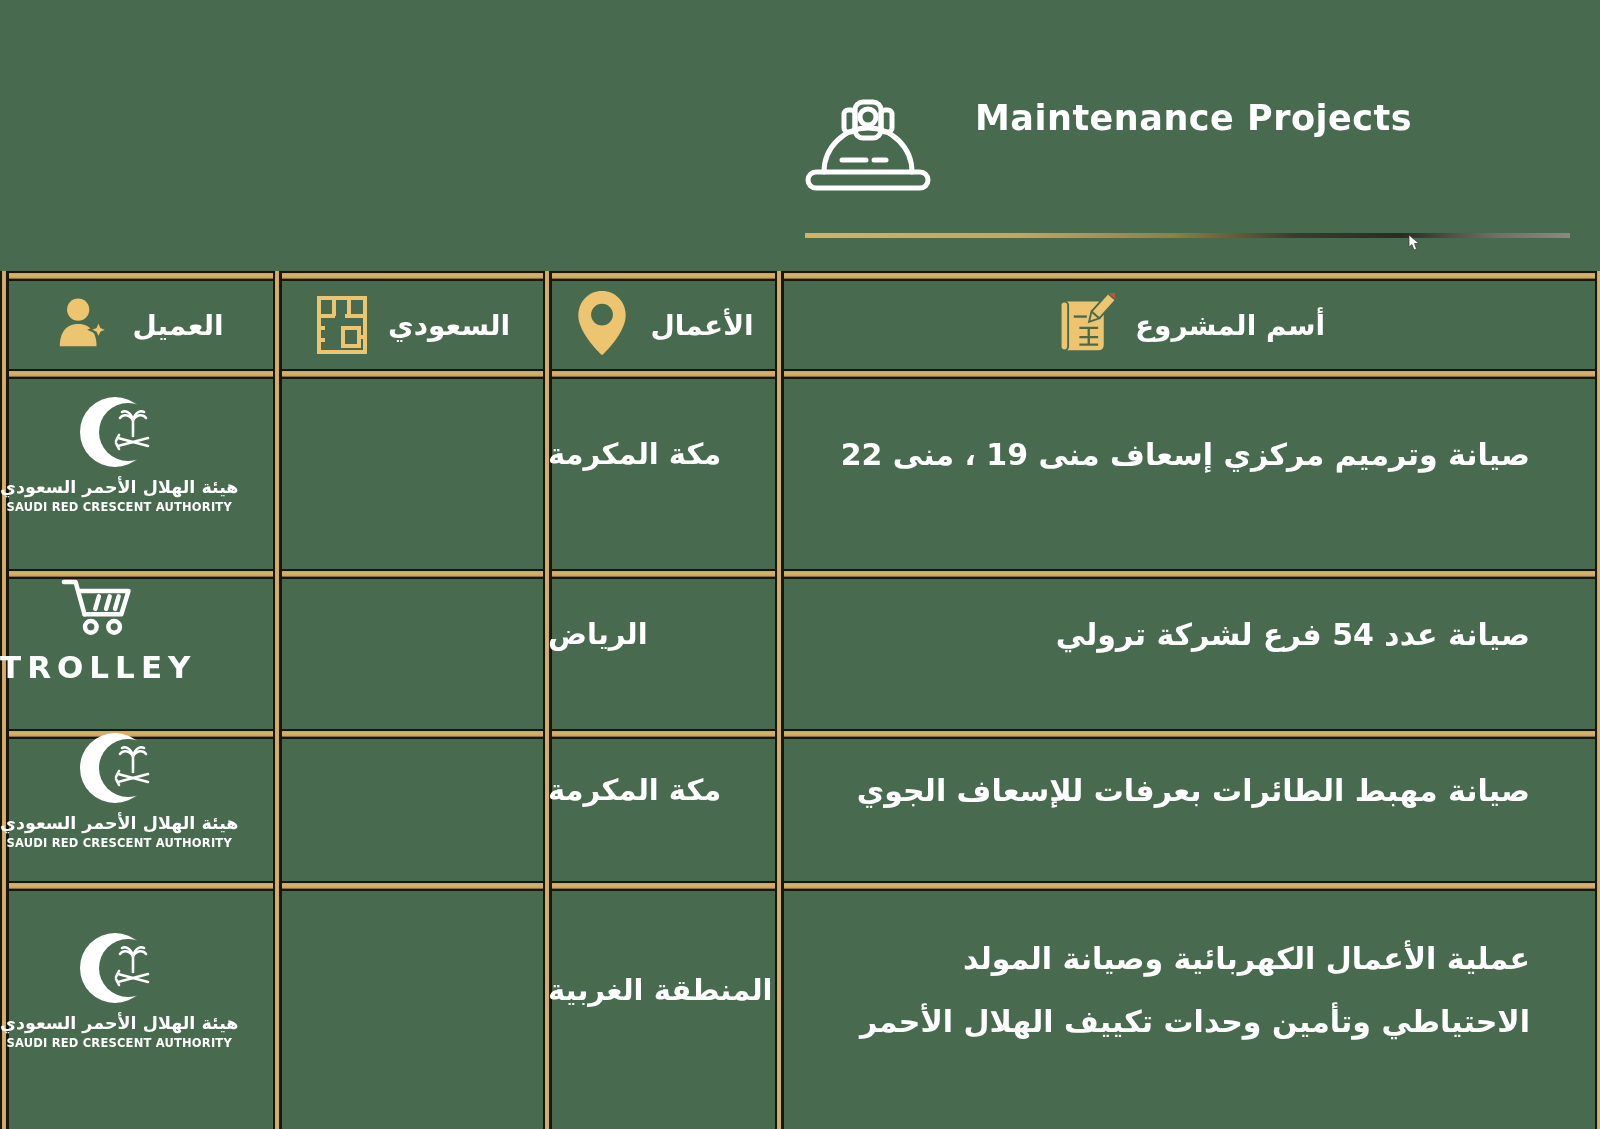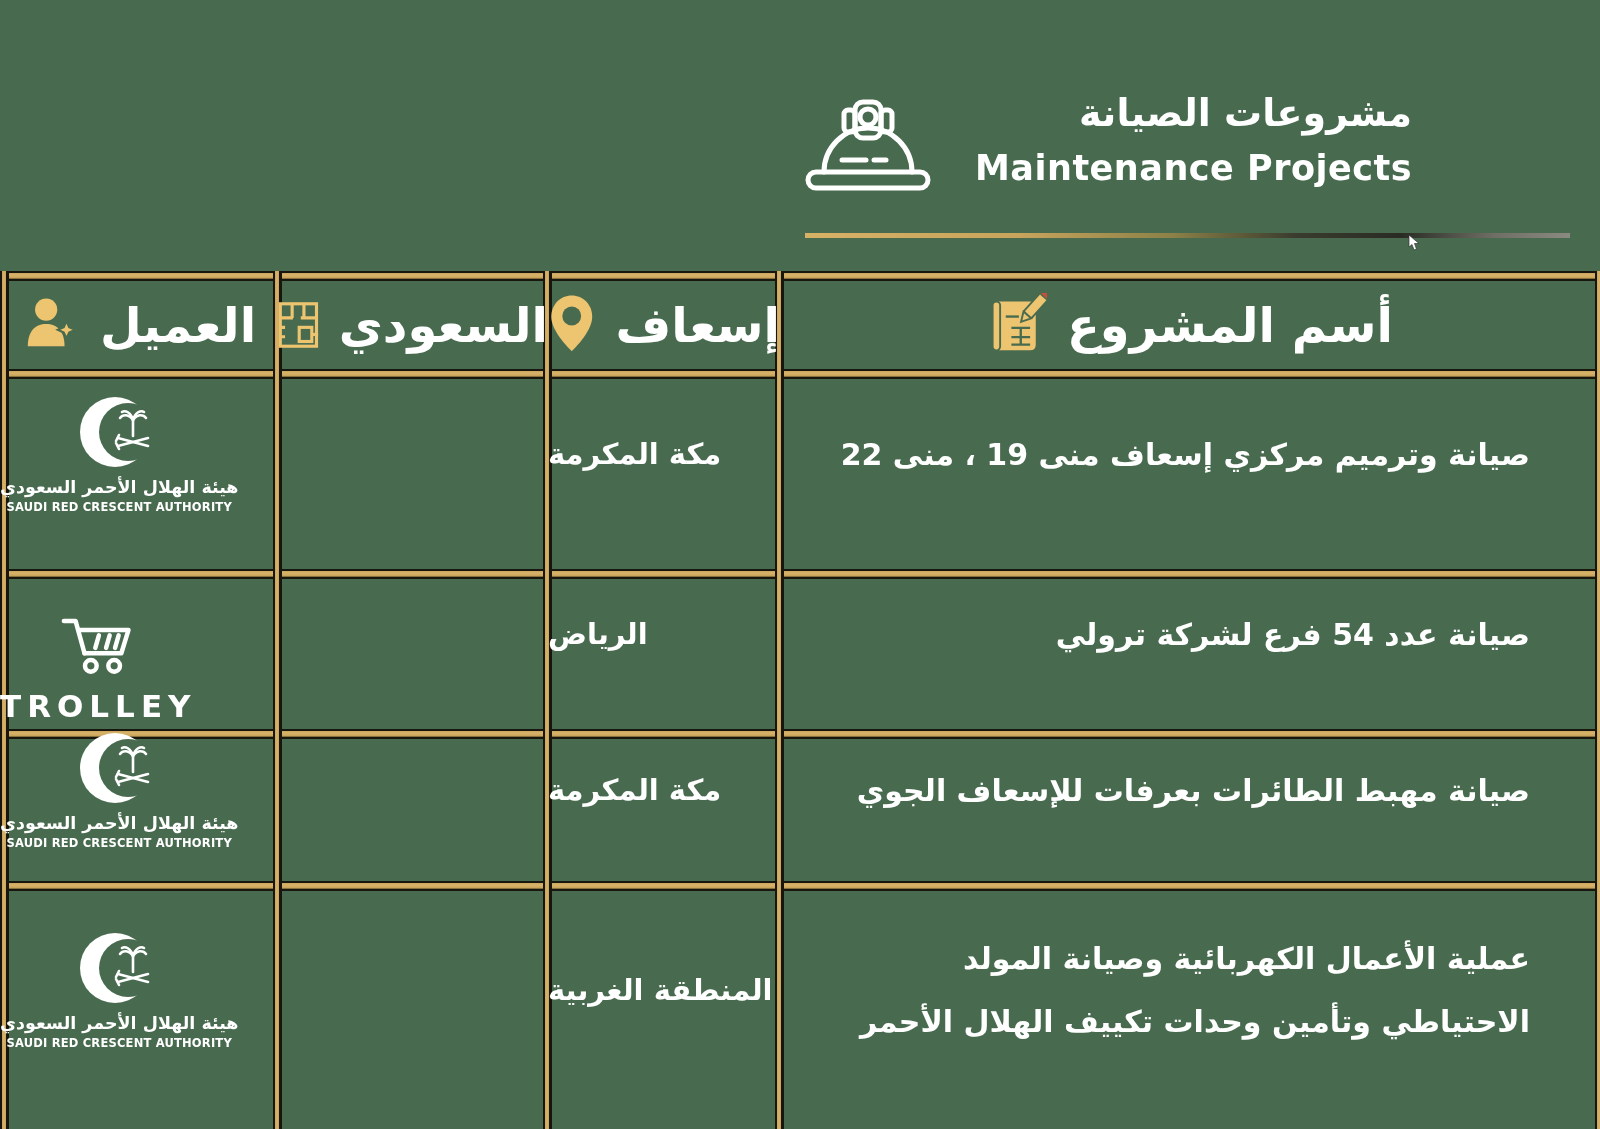--- a/index.html
+++ b/index.html
@@ -32,21 +32,21 @@
   }
   .vline{
     position:absolute;top:271px;height:858px;width:9px;
     background:linear-gradient(90deg,var(--dark) 0px,var(--dark) 2px,var(--border-gold) 2px,#D9B369 4px,var(--border-gold) 6px,var(--dark) 6px,var(--dark) 9px);
   }
   
   .hcell{
     position:absolute;top:281px;height:88px;
     display:flex;align-items:center;justify-content:center;gap:20px;
   }
-  .hcell .hlabel{font-size:48px;font-weight:bold;direction:rtl;white-space:nowrap;}
+  .hcell .hlabel{font-size:28px;font-weight:bold;direction:rtl;white-space:nowrap;}
   
   .cell{
     position:absolute;display:flex;align-items:center;
     padding-bottom:40px;box-sizing:border-box;
   }
   .cell.project{justify-content:flex-end;padding-right:70px;}
   .project-text{
     font-size:30px;font-weight:bold;direction:rtl;text-align:right;
     line-height:2.1;max-width:690px;display:block;
   }
@@ -72,21 +72,20 @@
     <rect x="6" y="76" width="120" height="16" rx="8"></rect>
     <path d="M22,76 A44,44 0 0 1 110,76"></path>
     <rect x="53" y="6" width="26" height="36" rx="8"></rect>
     <circle cx="66" cy="21" r="8"></circle>
     <rect x="42" y="14" width="11" height="22" rx="4"></rect>
     <rect x="79" y="14" width="11" height="22" rx="4"></rect>
     <path d="M40,64 H64"></path>
     <path d="M72,64 H84"></path>
   </svg>
   <div class="titles">
-    <div class="title-ar">مشروعات الصيانة</div>
     <div class="title-en">Maintenance Projects</div>
   </div>
   <div class="divider"></div>
   <svg class="cursor-artifact" width="13" height="16" viewBox="0 0 13 16">
     <polygon points="1,0 1,12 4,9.5 6,15 8.5,14 6.5,8.5 11,8.5" fill="#FFFFFF" stroke="#333" stroke-width="0.7"></polygon>
   </svg>
 
   <div class="hline" style="top:271px"></div>
   <div class="hline" style="top:369px"></div>
   <div class="hline" style="top:569px"></div>
@@ -117,21 +116,21 @@
       <path d="M3,33 H9 M3,45 H9"></path>
     </svg>
     <span class="hlabel">السعودي</span>
   </div>
 
   <div class="hcell" style="left:548px;width:232px">
     <svg width="56" height="72" viewBox="0 0 58 76">
       <path d="M29,2 C15,2 4,13 4,28 C4,47 29,70 29,70 C29,70 54,47 54,28 C54,13 43,2 29,2 Z" fill="#EDC46F"></path>
       <circle cx="29" cy="27" r="11.5" fill="#486B4F"></circle>
     </svg>
-    <span class="hlabel">إسعاف</span>
+    <span class="hlabel">الأعمال</span>
   </div>
 
   <div class="hcell" style="left:780px;width:820px">
     <svg width="60" height="64" viewBox="0 0 64 66">
       <path d="M10,8 H46 Q52,8 52,14 V54 Q52,60 46,60 H10 Z" fill="#EDC46F"></path>
       <rect x="6" y="8" width="8" height="52" rx="4" fill="#EDC46F" stroke="#486B4F" stroke-width="2"></rect>
       <path d="M20,24 H34" stroke="#486B4F" stroke-width="2.5"></path>
       <path d="M26,36 H46 M26,46 H46 M36,36 V54 M26,54 H46" stroke="#486B4F" stroke-width="2.5" fill="none"></path>
       <g transform="rotate(42 48 16)">
         <rect x="43" y="-8" width="11" height="32" rx="2" fill="#EDC46F" stroke="#486B4F" stroke-width="2"></rect>
@@ -162,21 +161,21 @@
     </div>
   </div>
   <div class="cell" style="left:278px;top:379px;width:270px;height:190px"></div>
   <div class="cell" style="left:548px;top:379px;width:232px;height:190px">
     <span class="location-text">مكة المكرمة</span>
   </div>
   <div class="cell project" style="left:780px;top:379px;width:820px;height:190px">
     <span class="project-text">صيانة وترميم مركزي إسعاف منى 19 ، منى 22</span>
   </div>
 
-  <div class="cell" style="left:0;top:597px;width:278px;height:182px">
+  <div class="cell" style="left:0;top:558px;width:278px;height:182px">
     <div class="logo-block">
       <svg width="84" height="70" viewBox="0 0 92 78" fill="none" stroke="#FFFFFF" stroke-width="5" stroke-linecap="round" stroke-linejoin="round">
         <path d="M8,10 H21 L31,46"></path>
         <path d="M25,20 H80 L72,46 H31"></path>
         <path d="M47,26 L43,40 M59,26 L55,40 M69,26 L65,40"></path>
         <circle cx="38" cy="60" r="6.5"></circle>
         <circle cx="64" cy="60" r="6.5"></circle>
       </svg>
       <div class="trolley-label">TROLLEY</div>
     </div>

